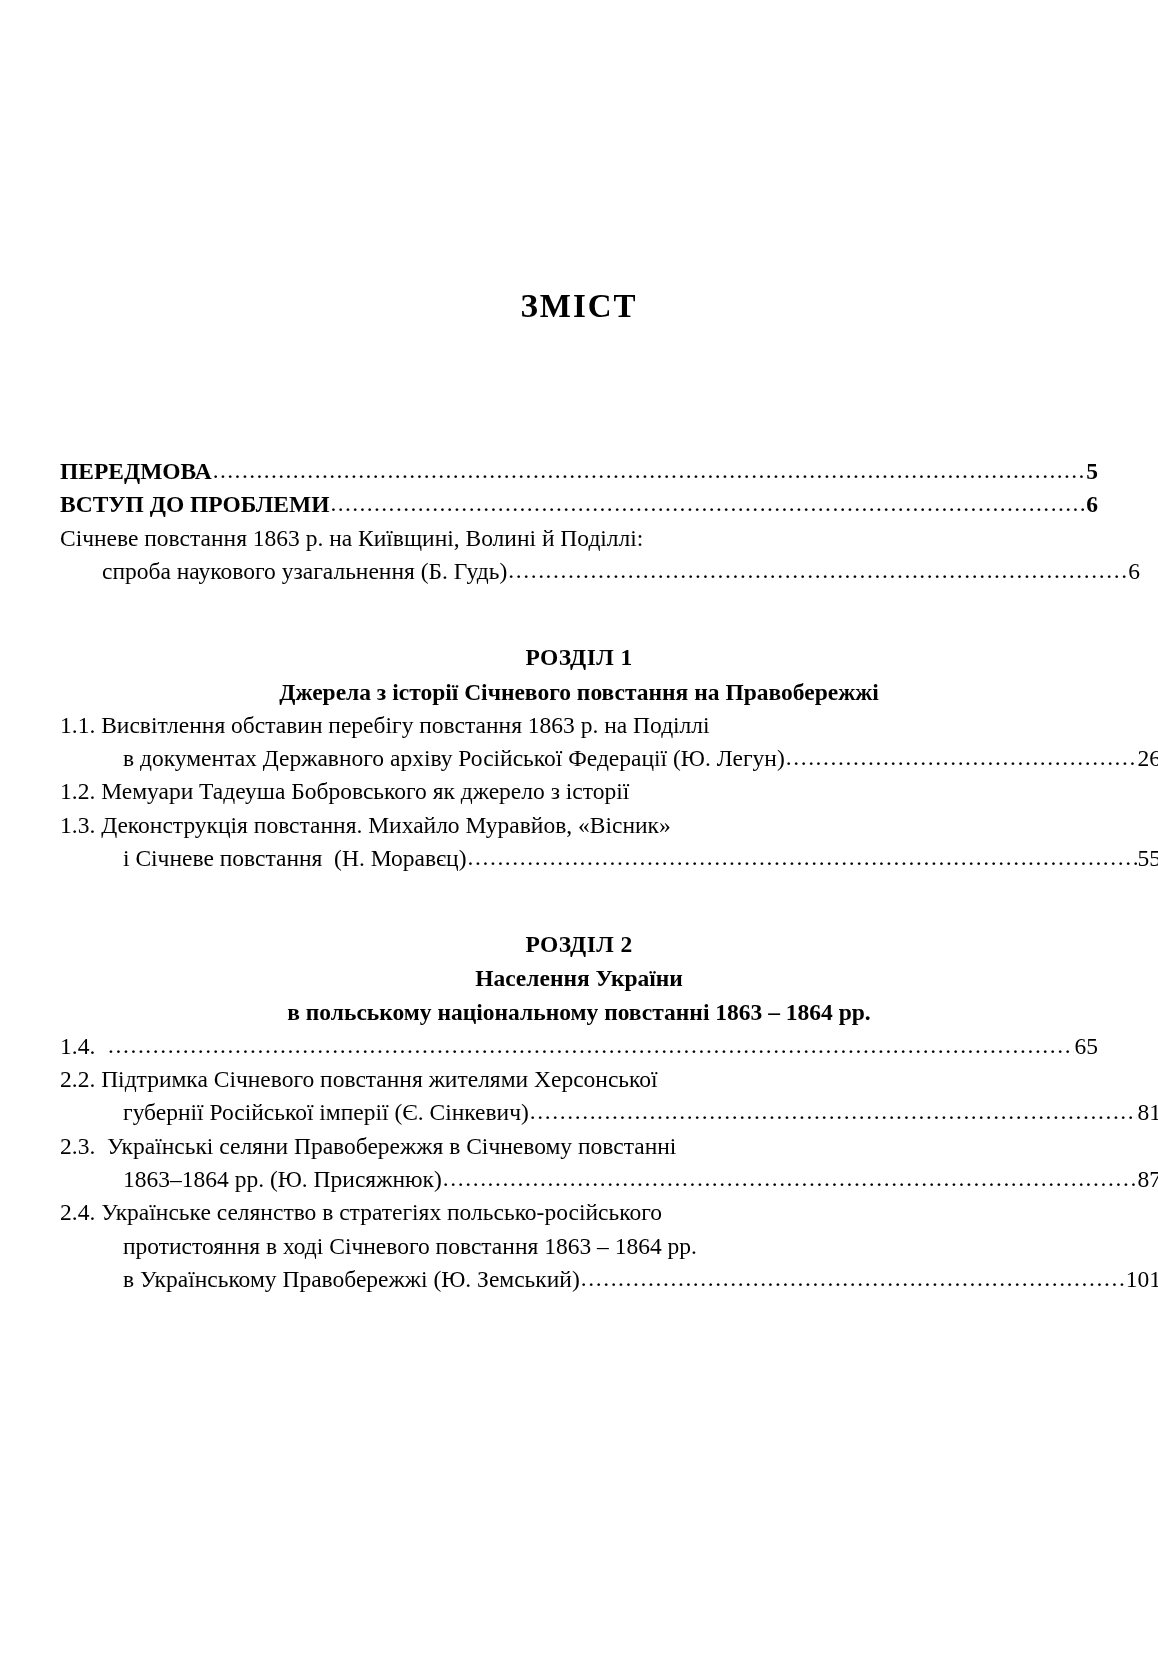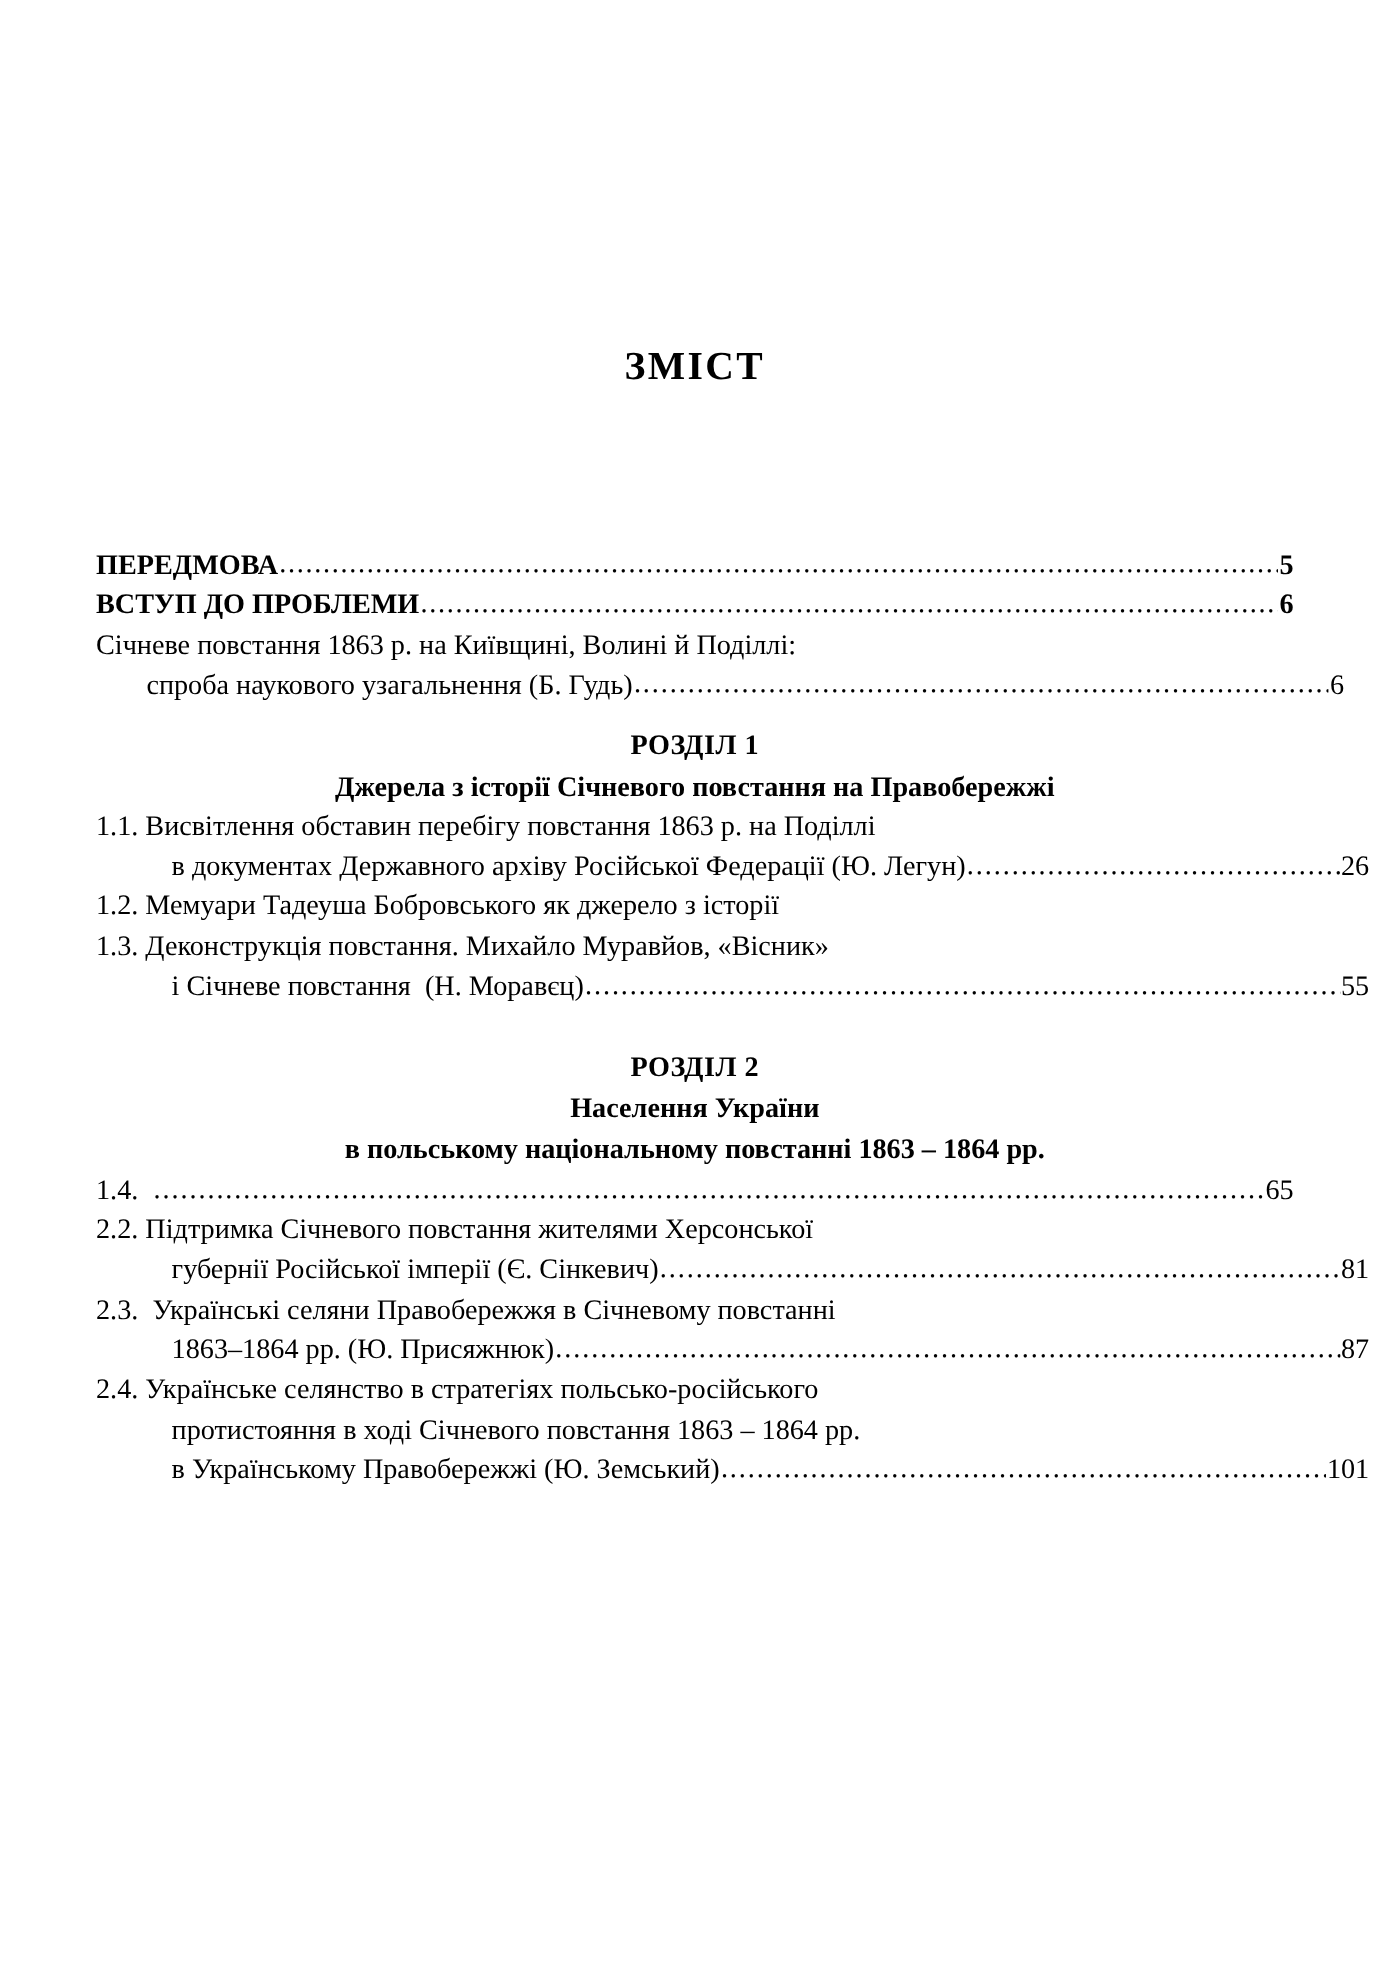--- a/index.html
+++ b/index.html
@@ -12,21 +12,21 @@
     height: 1654px;
     font-family: "Liberation Serif", "DejaVu Serif", serif;
     color: #000000;
     position: relative;
     overflow: hidden;
   }
   .page {
     width: 1158px;
     height: 1598px;
     box-sizing: border-box;
-    padding: 0 80px;
+    padding: 0 60px;
     position: relative;
   }
 
   
   .doc-title {
     text-align: center;
     font-weight: bold;
     font-size: 33px;
     letter-spacing: 2px;
     margin: 0;
@@ -83,21 +83,21 @@
   
   .chapter {
     text-align: center;
     font-weight: bold;
     font-size: 23.5px;
     line-height: 1.45;
   }
   .chapter .ch-label {
     letter-spacing: 0.4px;
   }
-  .ch-gap-top { margin-top: 16px; }
+  .ch-gap-top { margin-top: 52px; }
   .ch-gap-bottom { margin-bottom: 34px; }
 
   .no-leader .leader::after { content: ""; }
 </style>
 </head>
 <body>
 
 <div class="page">
 
   <h1 class="doc-title">ЗМІСТ</h1>

